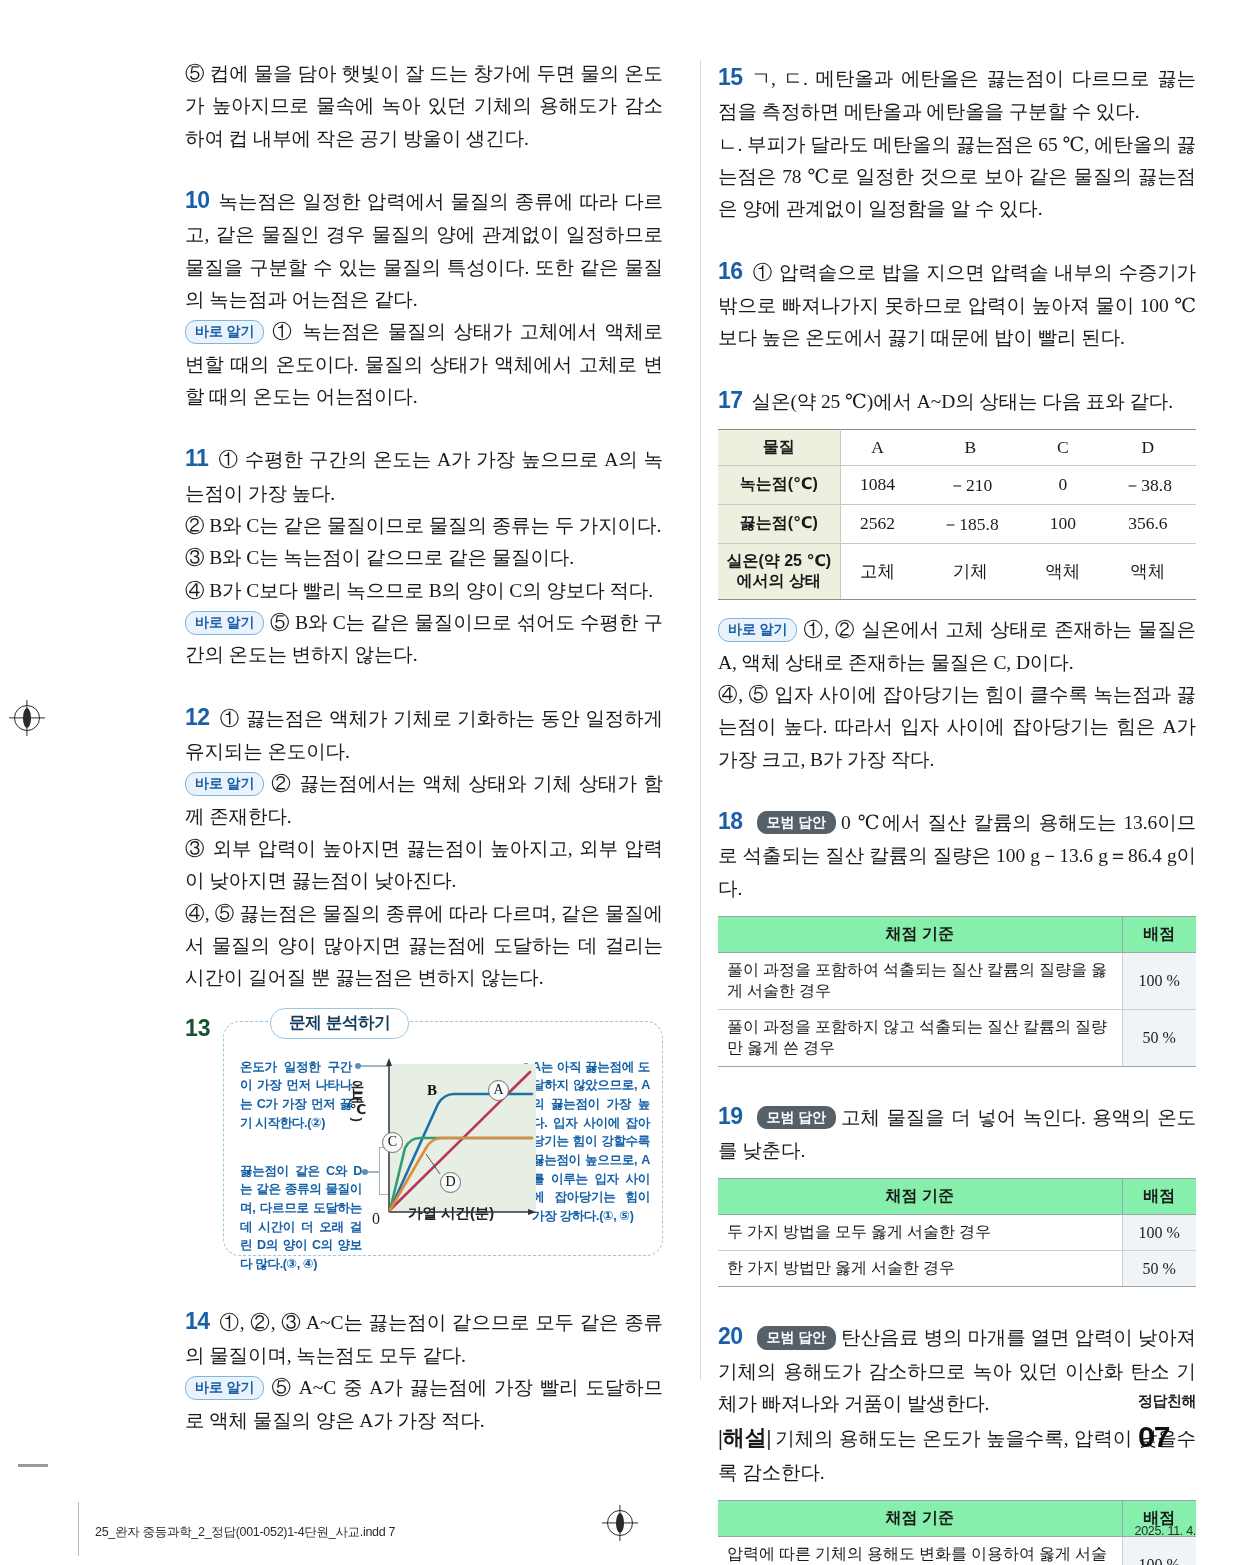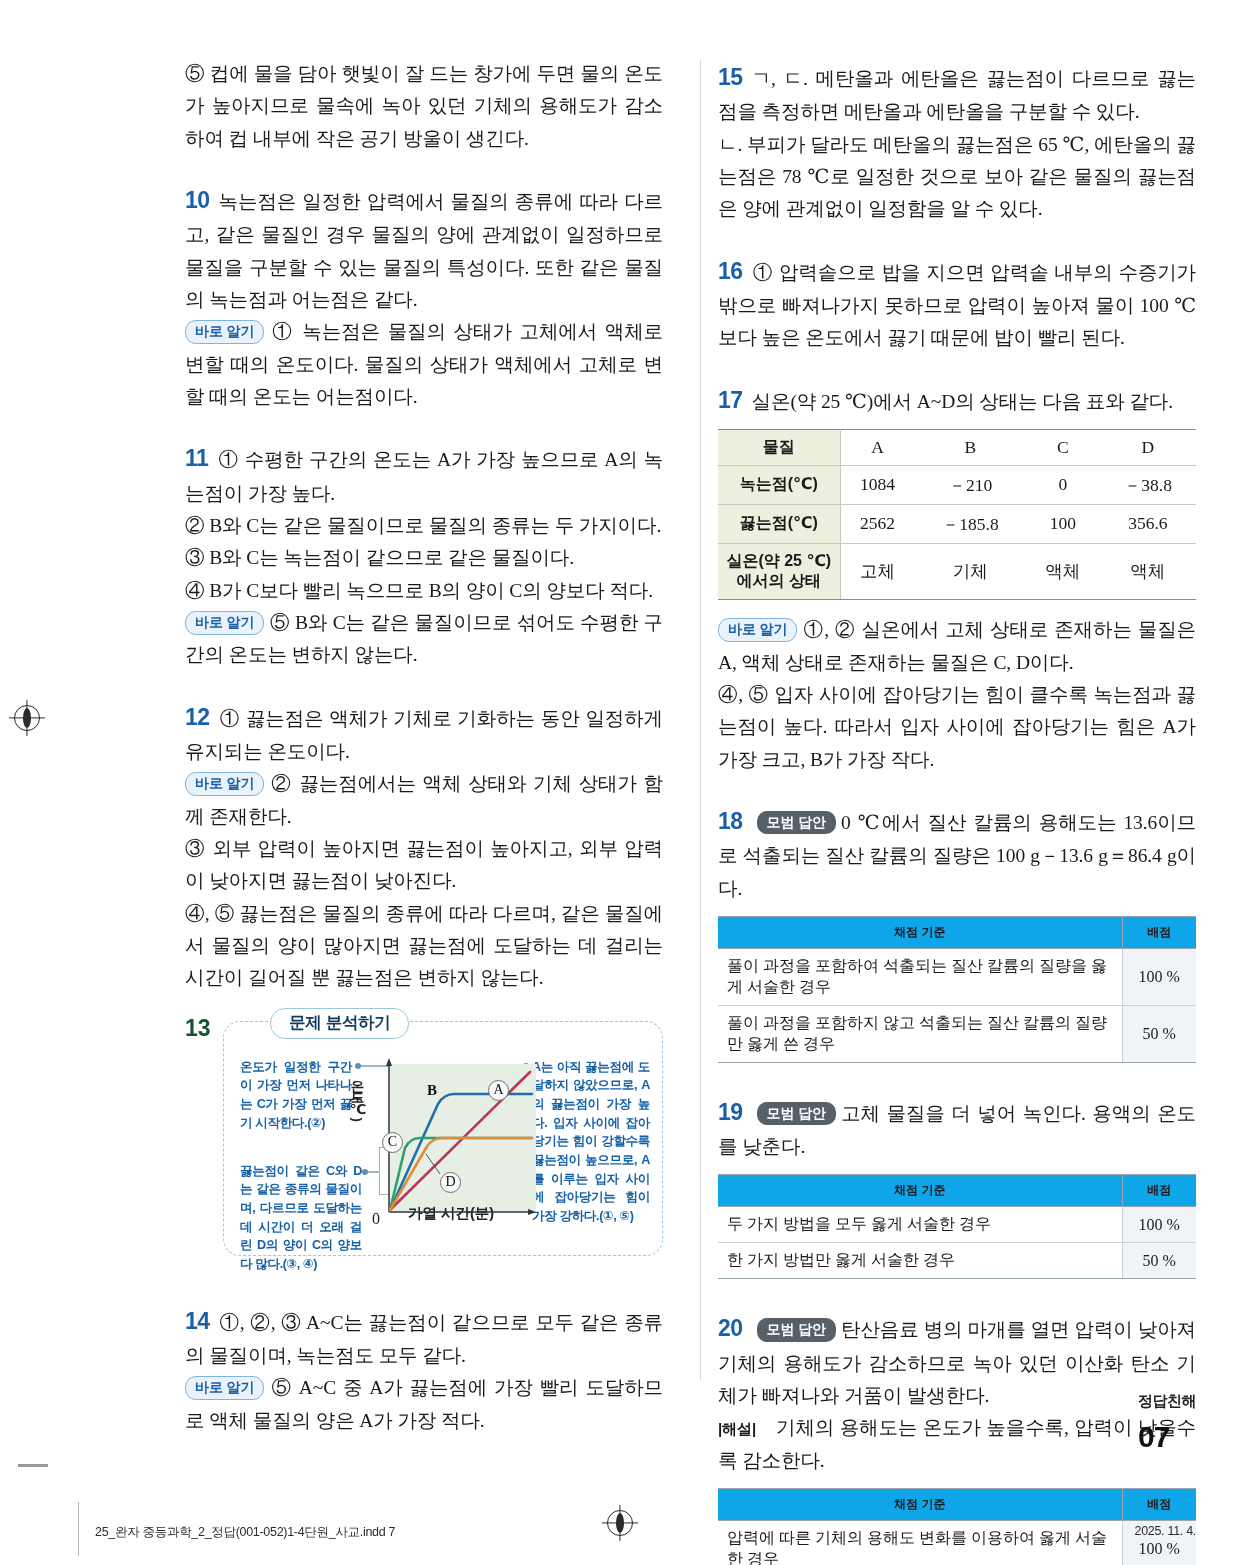--- a/index.html
+++ b/index.html
@@ -73,24 +73,24 @@
     color:#ffffff;
     background:#566069;
     border-radius:10px;
     padding:2px 10px 3px 10px;
     line-height:1.3;
     vertical-align:2px;
     margin:0 5px;
     white-space:nowrap;
   }
   .haeseol {
-    font-family:Liberation Sans, sans-serif;
-    font-weight:bold;
-    font-size:15px;
-    margin-right:20px;
+    font-family:Liberation Serif, serif;
+    font-weight:bold;
+    font-size:22px;
+    margin-right:4px;
   }
 
   
   #analysis-wrap { position:relative; margin-top:4px; }
   #analysis-box {
     position:relative;
     margin-left:38px;
     width:440px;
     height:235px;
     border:1.6px dashed #9cc7e0;
@@ -197,27 +197,27 @@
   }
   .tbl-data td.val { font-family:"Liberation Serif","DejaVu Serif",serif; }
 
   
   .tbl-rubric { margin-top:11px; font-size:16px; }
   .tbl-rubric th, .tbl-rubric td {
     border-bottom:1px solid #c9cfd4;
     padding:7px 9px;
   }
   .tbl-rubric thead th {
-    background:#0ea5e9;
+    background:#86efac;
     font-family:"Liberation Sans","DejaVu Sans",sans-serif;
     font-weight:bold;
     text-align:center;
     border-top:1.6px solid #9aa6ae;
     border-bottom:1px solid #9aa6ae;
-    font-size:12px;
+    font-size:16px;
   }
   .tbl-rubric tbody tr:last-child td { border-bottom:1.6px solid #9aa6ae; }
   .tbl-rubric td.crit { text-align:left; font-size:16px; }
   .tbl-rubric td.score {
     text-align:center; width:74px;
     background:#f1f4f6;
     border-left:1px solid #c9cfd4;
     font-family:"Liberation Serif","DejaVu Serif",serif;
   }
   .tbl-rubric th.score-h { width:74px; border-left:1px solid #9aa6ae; }

